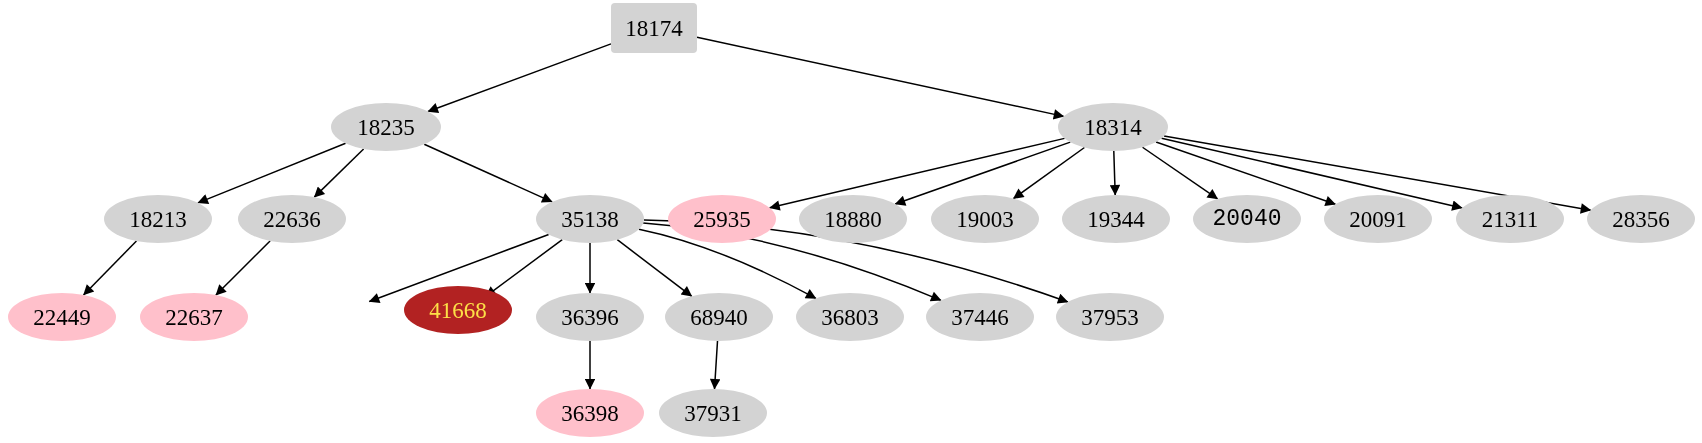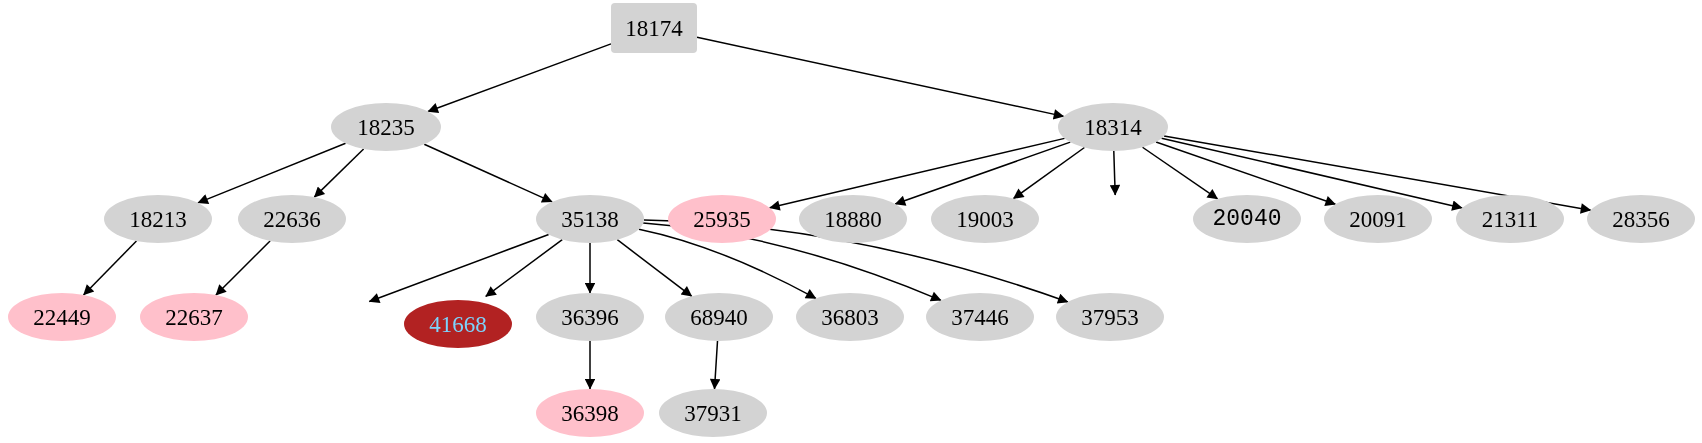--- a/index.html
+++ b/index.html
@@ -82,39 +82,42 @@
     </div>
     <div class="node ellipse" style="left: 668px; top: 195px; width: 108px; height: 48px; background: rgb(255, 192, 203); color: rgb(0, 0, 0);">
       <span>25935</span>
     </div>
     <div class="node ellipse" style="left: 799px; top: 195px; width: 108px; height: 48px; background: rgb(211, 211, 211); color: rgb(0, 0, 0);">
       <span>18880</span>
     </div>
     <div class="node ellipse" style="left: 931px; top: 195px; width: 108px; height: 48px; background: rgb(211, 211, 211); color: rgb(0, 0, 0);">
       <span>19003</span>
     </div>
+    <div class="node ellipse" style="left: 1062px; top: 195px; width: 108px; height: 48px; background: rgb(211, 211, 211); color: rgb(0, 0, 0);">
+      <span>19344</span>
+    </div>
     <div class="node ellipse" style="left: 1193px; top: 195px; width: 108px; height: 48px; background: rgb(211, 211, 211); color: rgb(0, 0, 0); font-family: Liberation Mono, monospace;">
       <span>20040</span>
     </div>
     <div class="node ellipse" style="left: 1324px; top: 195px; width: 108px; height: 48px; background: rgb(211, 211, 211); color: rgb(0, 0, 0);">
       <span>20091</span>
     </div>
     <div class="node ellipse" style="left: 1456px; top: 195px; width: 108px; height: 48px; background: rgb(211, 211, 211); color: rgb(0, 0, 0);">
       <span>21311</span>
     </div>
     <div class="node ellipse" style="left: 1587px; top: 195px; width: 108px; height: 48px; background: rgb(211, 211, 211); color: rgb(0, 0, 0);">
       <span>28356</span>
     </div>
     <div class="node ellipse" style="left: 8px; top: 293px; width: 108px; height: 48px; background: rgb(255, 192, 203); color: rgb(0, 0, 0);">
       <span>22449</span>
     </div>
     <div class="node ellipse" style="left: 140px; top: 293px; width: 108px; height: 48px; background: rgb(255, 192, 203); color: rgb(0, 0, 0);">
       <span>22637</span>
     </div>
-    <div class="node ellipse" style="left: 404px; top: 300px; width: 108px; height: 48px; background: rgb(178, 34, 34); color: #7dd3fc; align-items: center;">
+    <div class="node ellipse" style="left: 404px; top: 286px; width: 108px; height: 48px; background: rgb(178, 34, 34); color: #fde047; align-items: center;">
       <span>41668</span>
     </div>
     <div class="node ellipse" style="left: 536px; top: 293px; width: 108px; height: 48px; background: rgb(211, 211, 211); color: rgb(0, 0, 0);">
       <span>36396</span>
     </div>
     <div class="node ellipse" style="left: 665px; top: 293px; width: 108px; height: 48px; background: rgb(211, 211, 211); color: rgb(0, 0, 0);">
       <span>68940</span>
     </div>
     <div class="node ellipse" style="left: 796px; top: 293px; width: 108px; height: 48px; background: rgb(211, 211, 211); color: rgb(0, 0, 0);">
       <span>36803</span>

